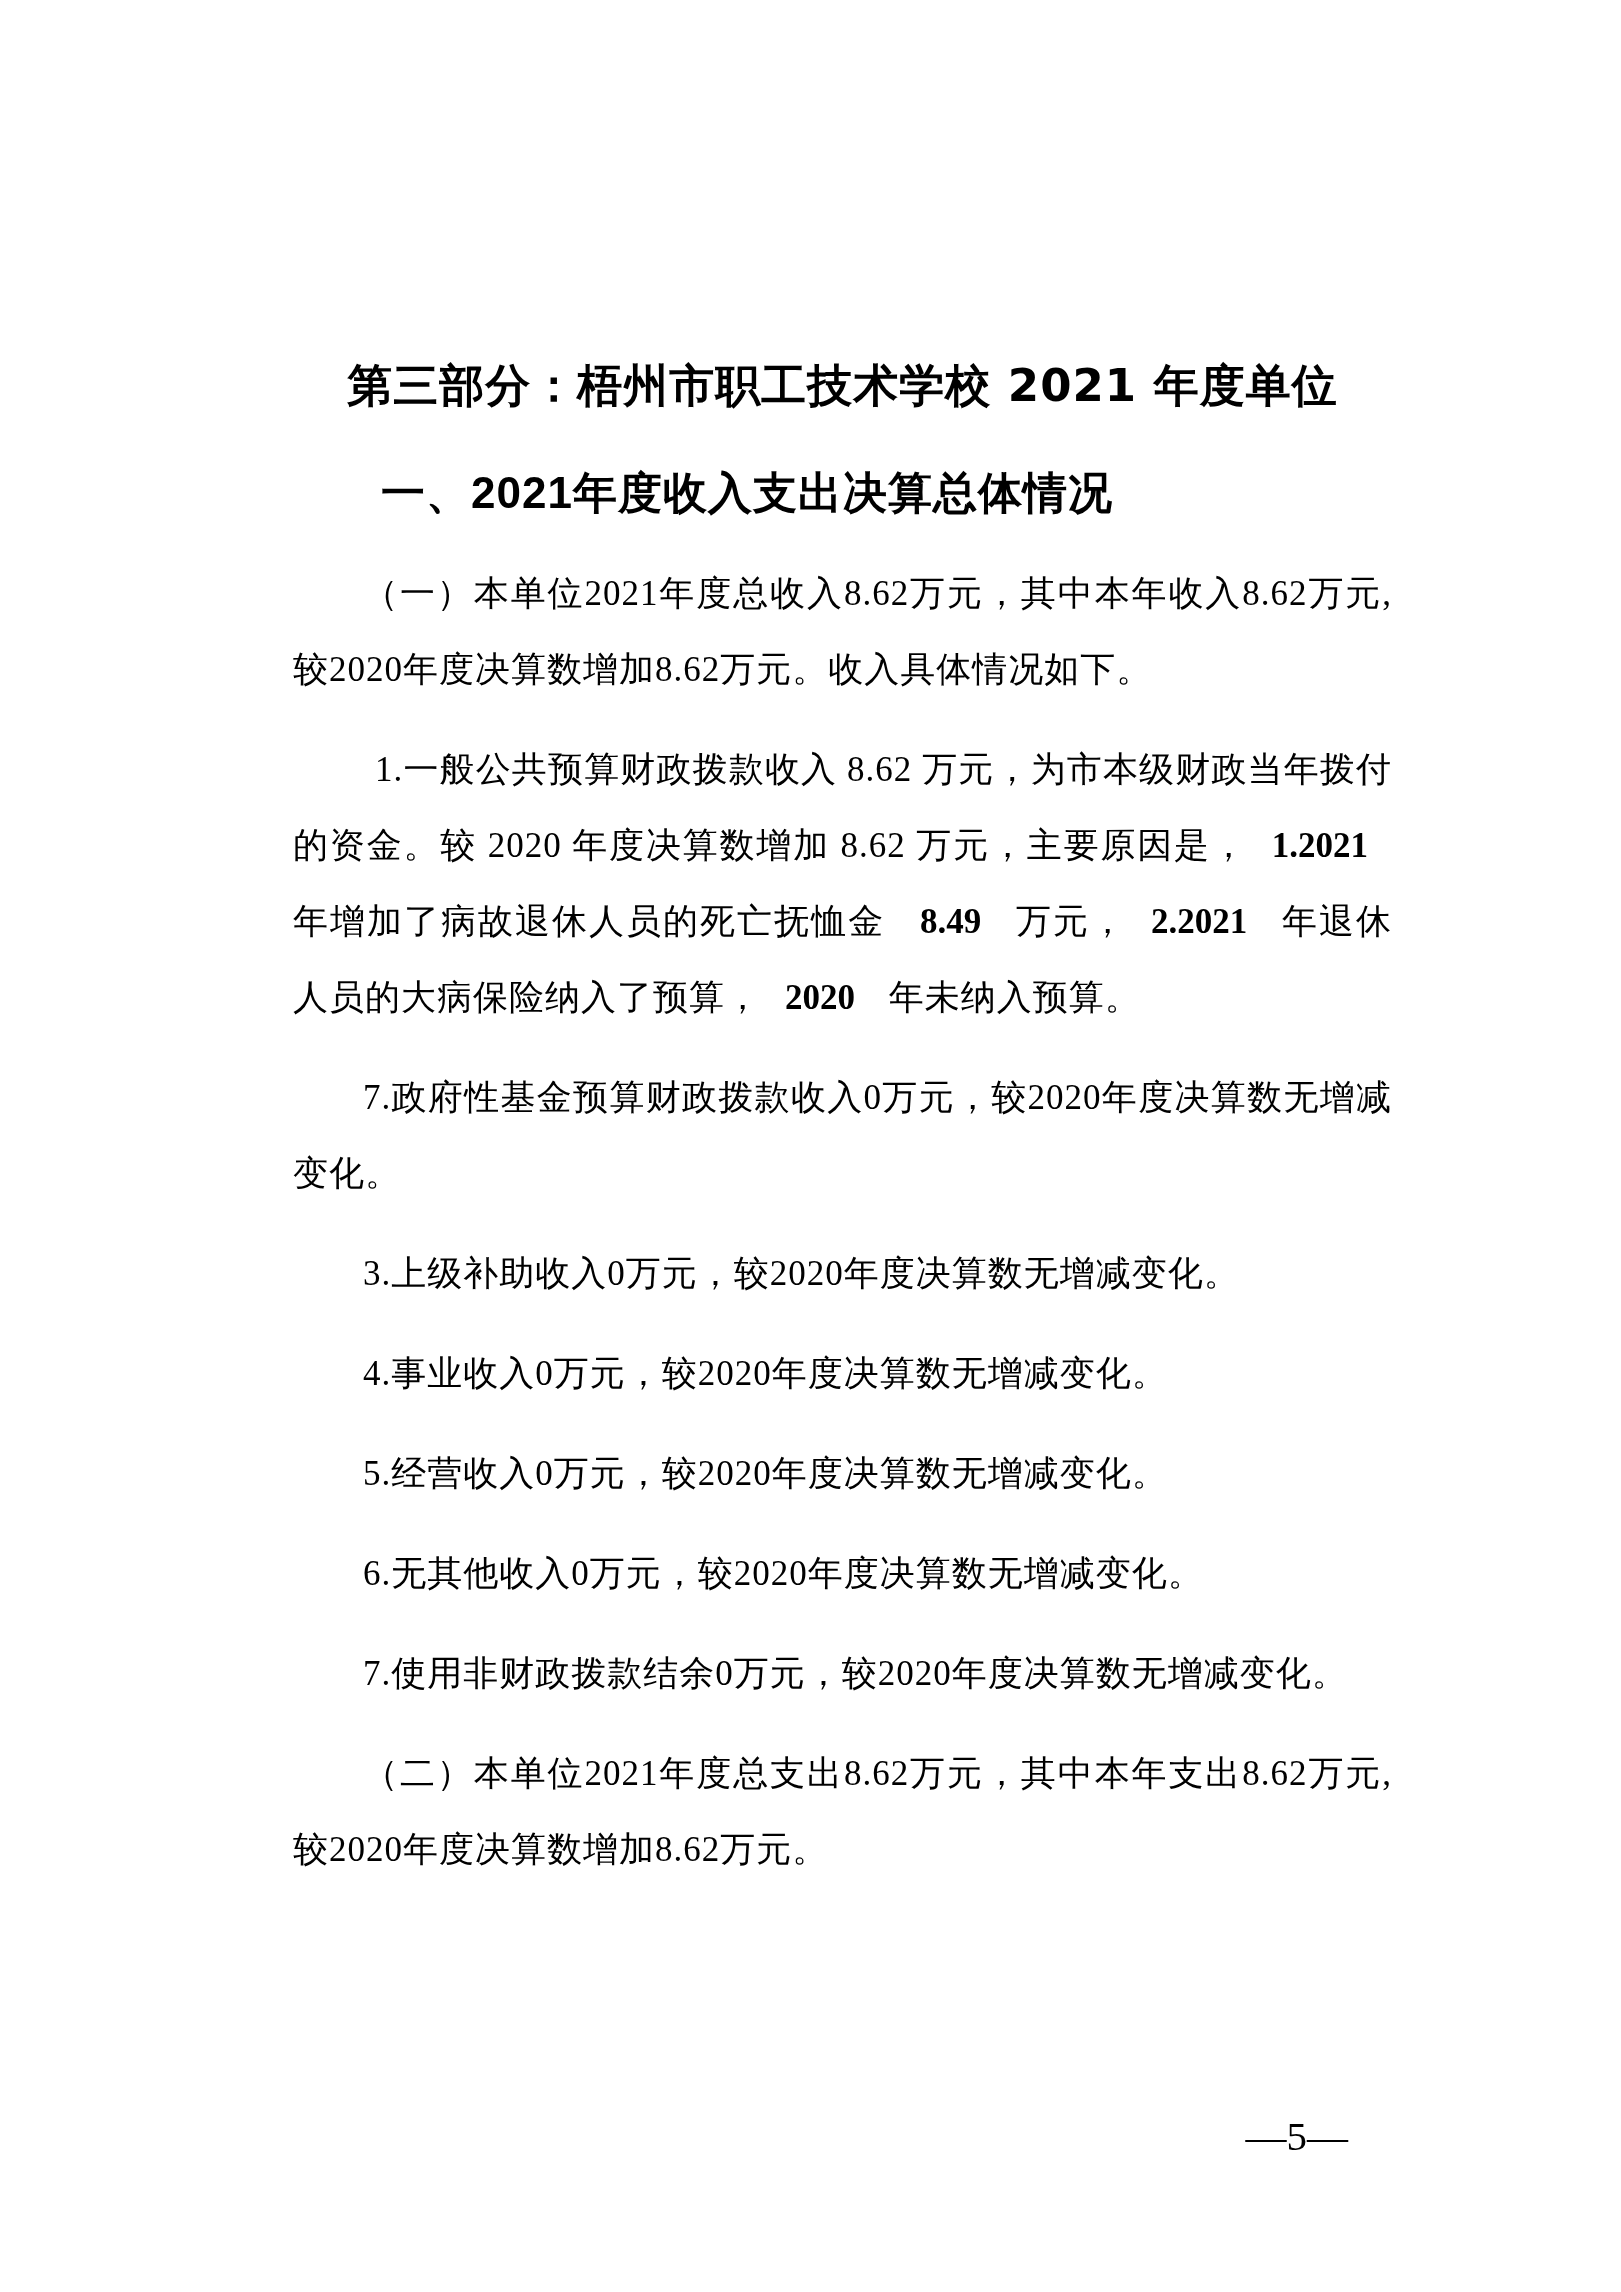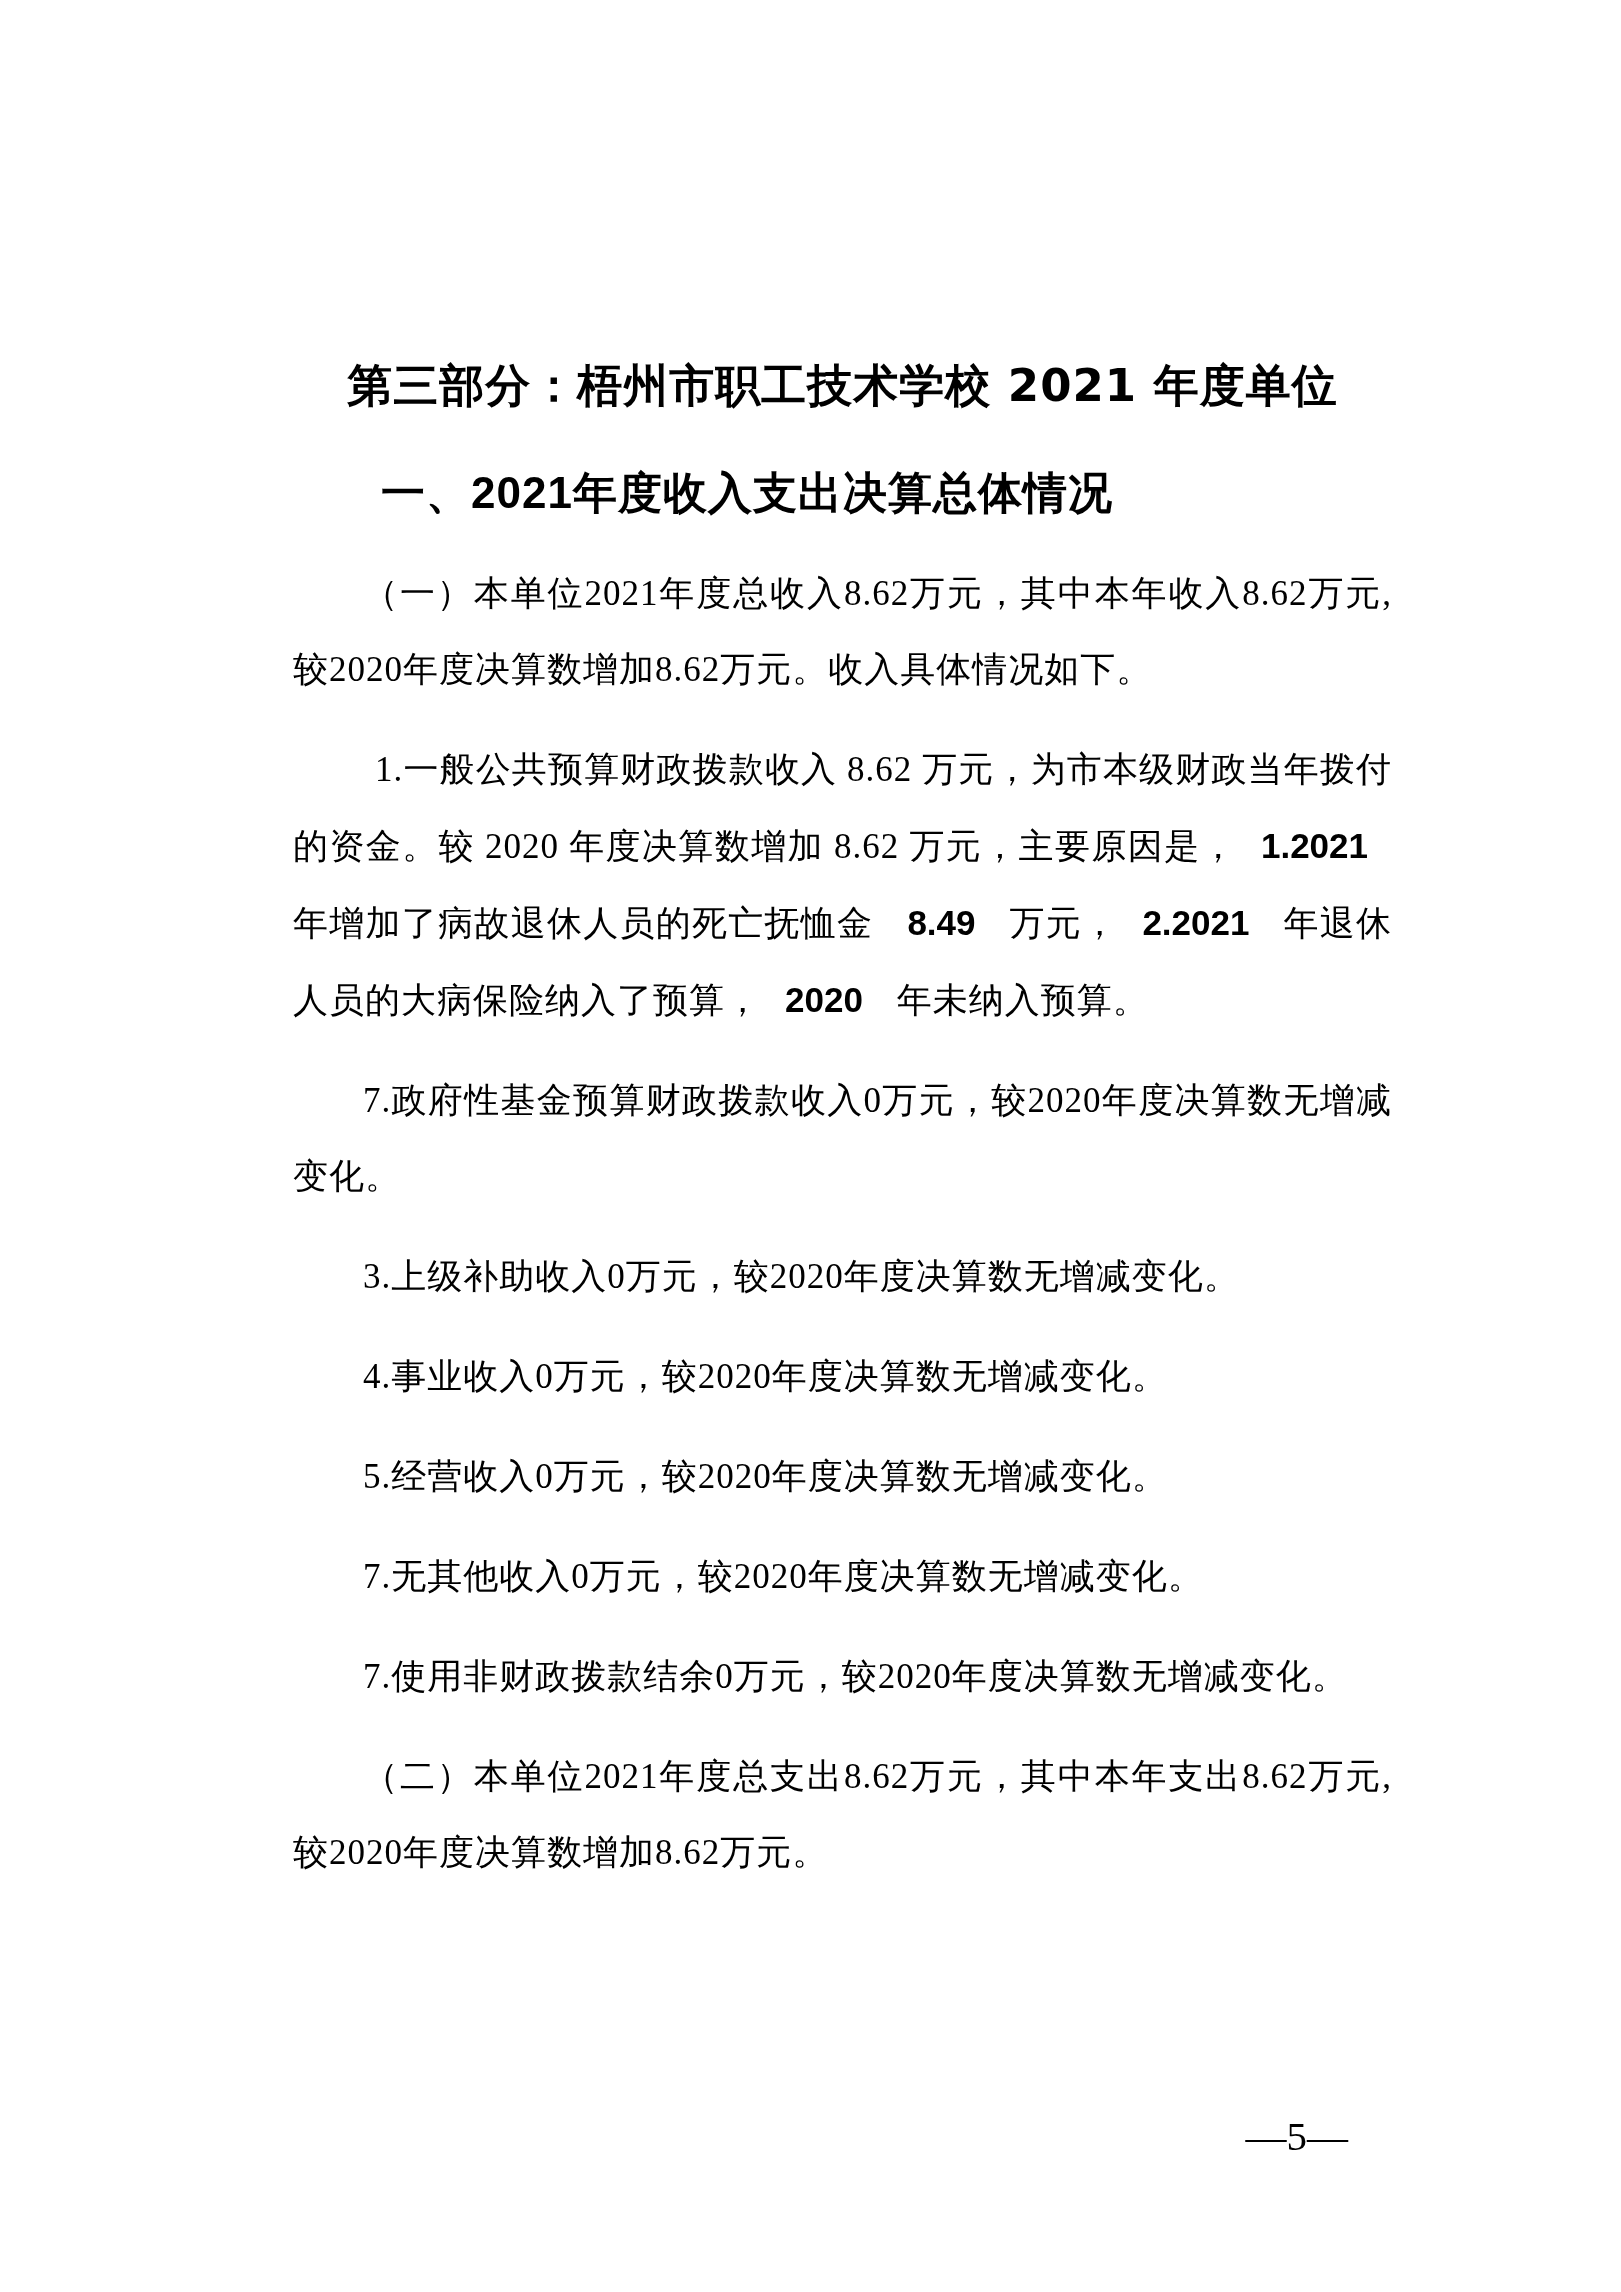--- a/index.html
+++ b/index.html
@@ -37,21 +37,21 @@
   }
   .para {
     font-size: 35px;
     line-height: 76px;
     text-indent: 2em;
     text-align: justify;
     text-justify: inter-character;
     letter-spacing: 1px;
   }
   .num-bold {
-    font-family: Liberation Sans, sans-serif;
+    font-family: Liberation Serif, serif;
     font-weight: bold;
     letter-spacing: 0;
   }
   .page-number {
     position: absolute;
     top: 2076px;
     right: 285px;
     font-size: 41px;
     line-height: 49px;
     font-family: "Liberation Serif", "DejaVu Serif", serif;
@@ -73,21 +73,21 @@
     <p class="para"><span>1.一般公共预算财政拨款收入 8.62 万元，为市本级财政当年拨付的资金。较 2020 年度决算数增加 8.62 万元，主要原因是，</span><span class="num-bold">1.2021</span><span> 年增加了病故退休人员的死亡抚恤金 </span><span class="num-bold">8.49</span><span> 万元，</span><span class="num-bold">2.2021</span><span> 年退休人员的大病保险纳入了预算，</span><span class="num-bold">2020</span><span> 年未纳入预算。</span></p>
 
     <p class="para">7.政府性基金预算财政拨款收入0万元，较2020年度决算数无增减变化。</p>
 
     <p class="para">3.上级补助收入0万元，较2020年度决算数无增减变化。</p>
 
     <p class="para">4.事业收入0万元，较2020年度决算数无增减变化。</p>
 
     <p class="para">5.经营收入0万元，较2020年度决算数无增减变化。</p>
 
-    <p class="para">7.无其他收入0万元，较2020年度决算数无增减变化。</p>
+    <p class="para">6.无其他收入0万元，较2020年度决算数无增减变化。</p>
 
     <p class="para">7.使用非财政拨款结余0万元，较2020年度决算数无增减变化。</p>
 
 
     <p class="para">（二）本单位2021年度总支出8.62万元，其中本年支出8.62万元,较2020年度决算数增加8.62万元。</p>
 
   </div>
 
   <div class="page-number">—5—</div>
 </div>

